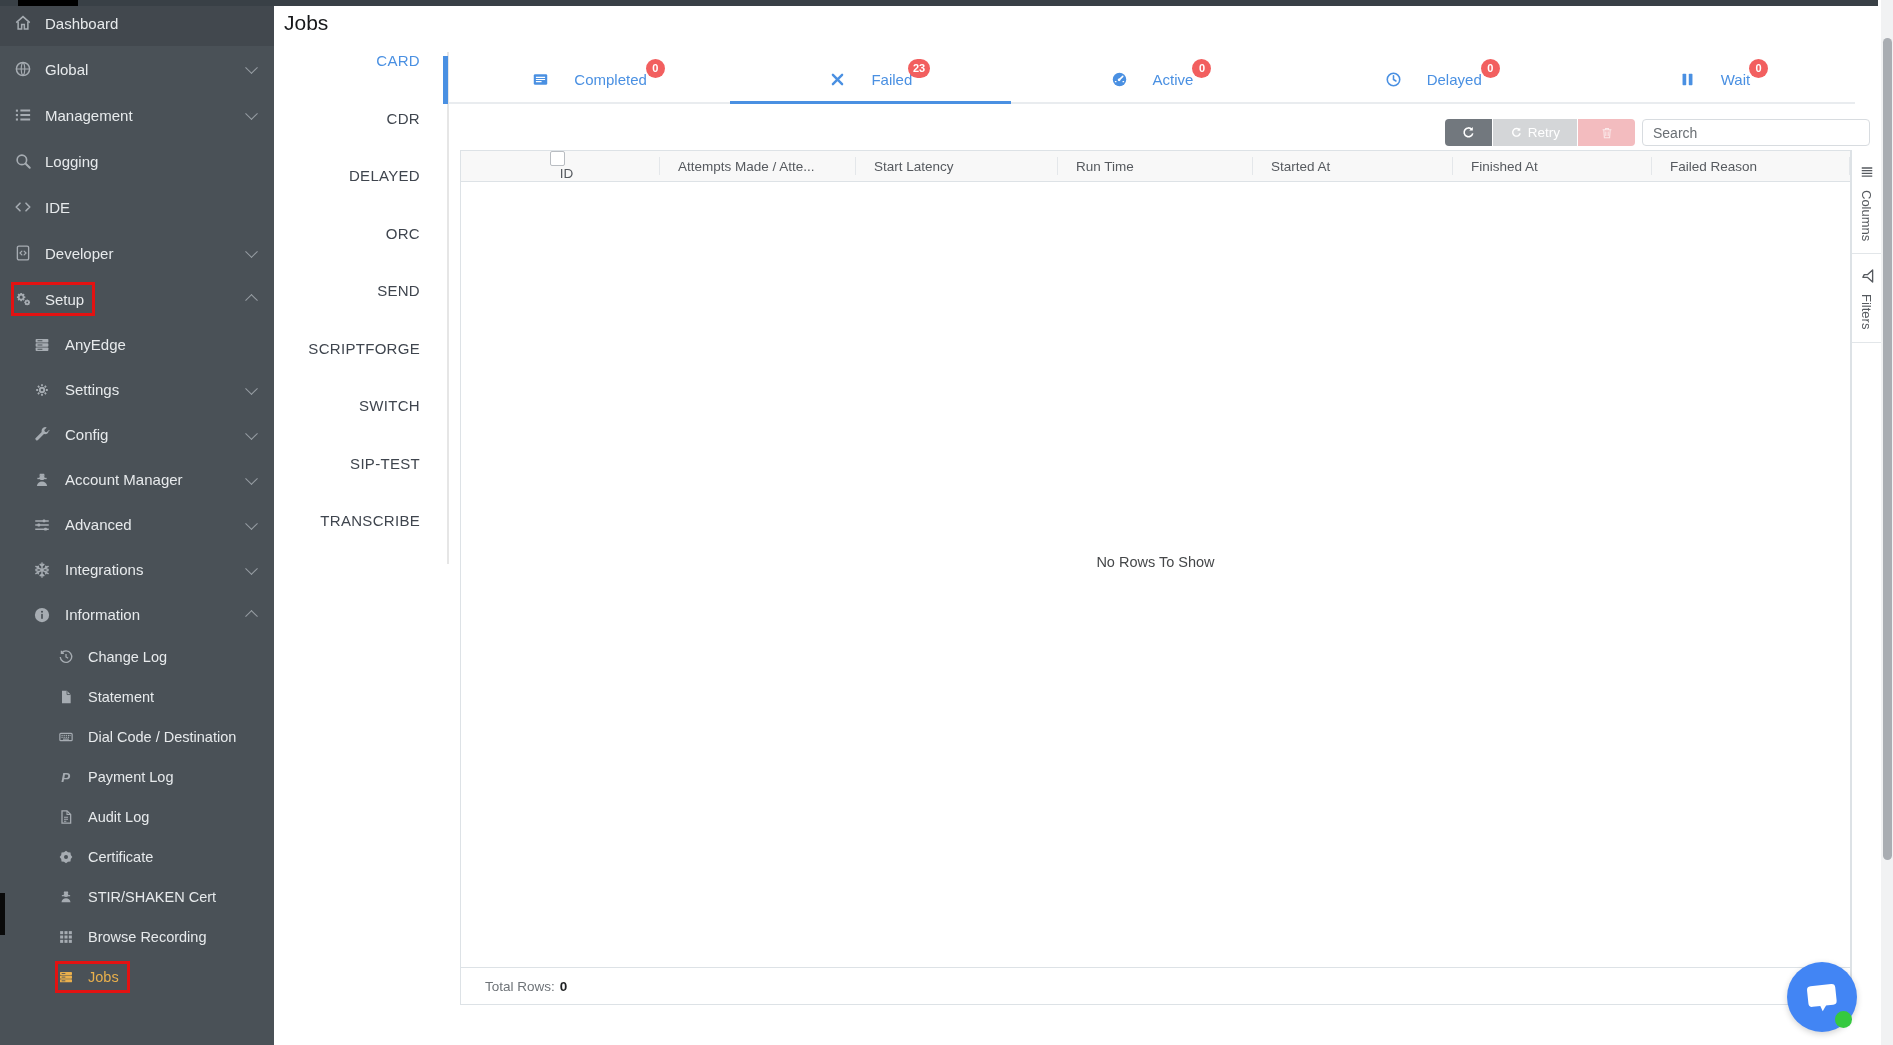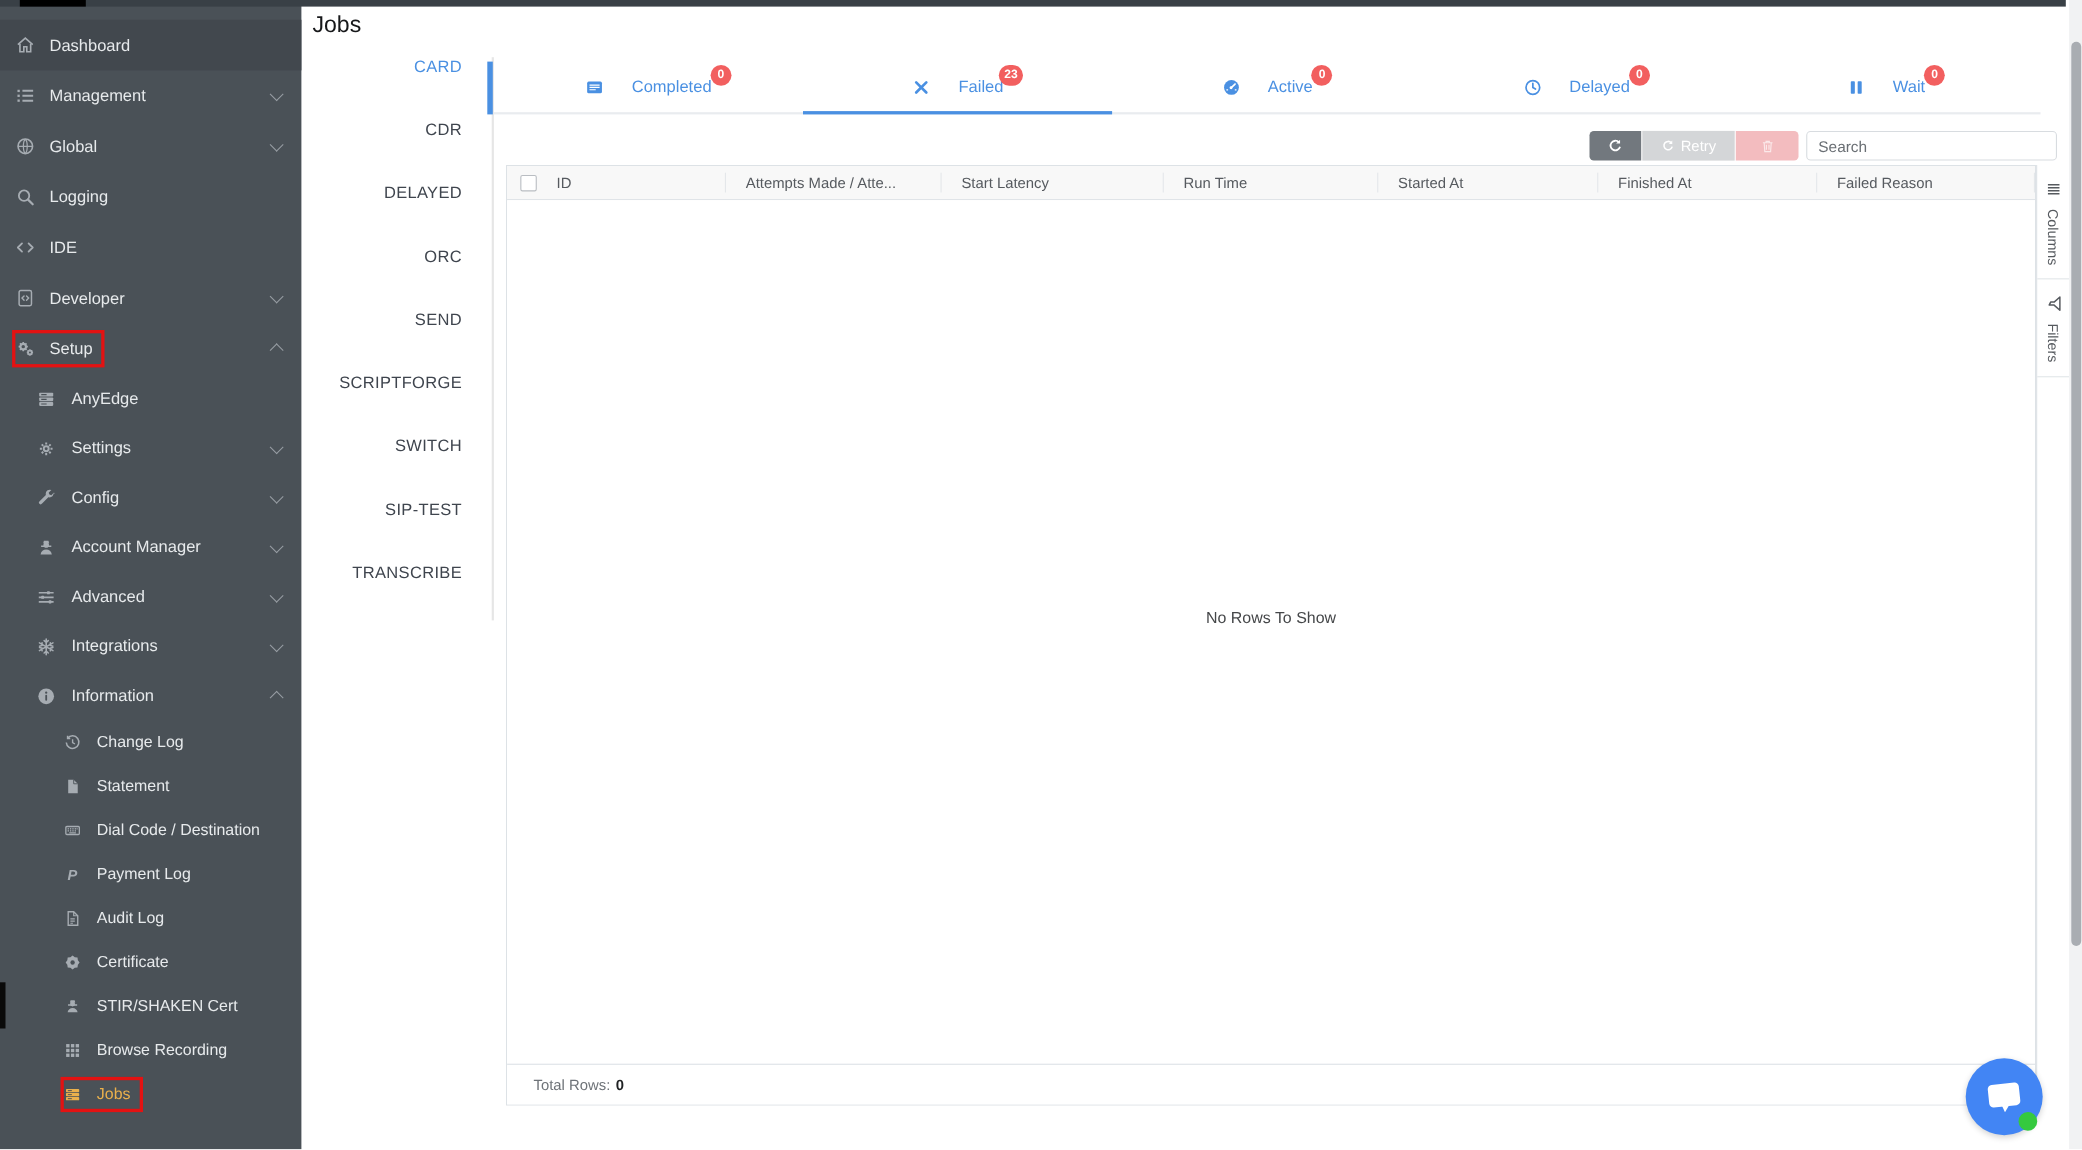--- a/index.html
+++ b/index.html
@@ -7,21 +7,21 @@
   body { font-family:"Liberation Sans","DejaVu Sans",sans-serif; background:#fff; overflow:hidden; }
   .stage { position:relative; width:1893px; height:1045px; background:#fff; overflow:hidden; }
 
   
   .top-strip { position:absolute; left:0; top:0; width:1878px; height:6px; background:#394046; z-index:60; }
   .strip-black { position:absolute; left:18px; top:0; width:60px; height:6px; background:#000; }
   .black-tick { position:absolute; left:0; top:893px; width:5px; height:42px; background:#0a0a0a; z-index:70; }
 
   
   .sidebar { position:absolute; left:0; top:0; width:274px; height:1045px; background:#4a5157; z-index:50; }
-  .sidebar nav { padding-top:18px; }
+  .sidebar nav { padding-top:0; }
   .sb-item { position:relative; display:flex; align-items:center; cursor:pointer; color:#e7eaec; }
   .sb-item.first { background:#42484e; }
   .sb-item.lvl1 { height:46px; padding-left:14px; font-size:15px; }
   .sb-item.lvl2 { height:45px; padding-left:33px; font-size:15px; }
   .sb-item.lvl3 { height:40px; padding-left:58px; font-size:14.5px; }
   .sb-inner { display:inline-flex; align-items:center; padding:5px 8px 5px 0; }
   .lvl1 .sb-icon { width:18px; height:18px; margin-right:13px; }
   .lvl2 .sb-icon { width:18px; height:18px; margin-right:14px; }
   .lvl3 .sb-icon { width:16px; height:16px; margin-right:14px; }
   .sb-icon { color:#a6acb2; flex:none; }
@@ -79,21 +79,21 @@
   
   .grid { position:absolute; left:460px; top:150px; width:1391px; height:855px;
           border:1px solid #dde2e6; background:#fff; }
   .grid-header { display:flex; height:31px; background:#f8f8f8; border-bottom:1px solid #dde2e6; }
   .gh-cell { position:relative; display:flex; align-items:center; padding-left:18px;
              font-size:13.5px; color:#565a5f; cursor:pointer; flex:none; }
   .gh-cell.flex { flex:1; }
   .gh-cell::after { content:""; position:absolute; right:0; top:6px; bottom:6px; width:1px; background:#e4e7ea; }
   .gh-check { width:15px; height:15px; border:1.5px solid #b9bdc2; border-radius:2px;
               background:#fff; margin-right:18px; flex:none; cursor:pointer; }
-  .gh-cell.first { padding-left:12px; }
+  .gh-cell.first { padding-left:12px;flex-direction:column; }
   .grid-body { position:relative; height:786px; background:#fff; }
   .empty-msg { position:absolute; left:0; right:0; top:372px; text-align:center;
                font-size:14.5px; color:#454749; }
   .grid-status { position:absolute; left:0; right:0; bottom:0; height:37px; border-top:1px solid #dde2e6;
                  display:flex; align-items:center; padding-left:24px; font-size:13.5px; background:#fff; }
   .trl { color:#6e7378; }
   .trv { color:#1f2123; font-weight:700; margin-left:5px; }
 
   
   .side-strip { position:absolute; left:1851px; top:150px; width:30px; height:855px;
@@ -131,39 +131,39 @@
               </svg>
             </span>
       <span class="sb-label">Dashboard</span>
     </span>
 
   </div>
         <div class="sb-item lvl1">
     <span class="sb-inner">
       <span class="sb-icon">
               <svg viewBox="0 0 24 24" aria-hidden="true">
+                <circle cx="12" cy="12" r="8.8" fill="none" stroke="currentColor" stroke-width="2"></circle>
+                <path d="M3.6 12h16.8M12 3.4c3.1 2.3 3.1 15 0 17.3M12 3.4c-3.1 2.3-3.1 15 0 17.3" fill="none" stroke="currentColor" stroke-width="1.5"></path>
+              </svg>
+            </span>
+      <span class="sb-label">Global</span>
+    </span>
+    <span class="chev down"></span>
+  </div>
+        <div class="sb-item lvl1">
+    <span class="sb-inner">
+      <span class="sb-icon">
+              <svg viewBox="0 0 24 24" aria-hidden="true">
                 <path d="M8.5 6h13M8.5 12h13M8.5 18h13" stroke="currentColor" stroke-width="2.4" fill="none"></path>
                 <rect x="2.5" y="4.8" width="2.8" height="2.8" fill="currentColor"></rect>
                 <rect x="2.5" y="10.7" width="2.8" height="2.8" fill="currentColor"></rect>
                 <rect x="2.5" y="16.6" width="2.8" height="2.8" fill="currentColor"></rect>
               </svg>
             </span>
       <span class="sb-label">Management</span>
-    </span>
-    <span class="chev down"></span>
-  </div>
-        <div class="sb-item lvl1">
-    <span class="sb-inner">
-      <span class="sb-icon">
-              <svg viewBox="0 0 24 24" aria-hidden="true">
-                <circle cx="12" cy="12" r="8.8" fill="none" stroke="currentColor" stroke-width="2"></circle>
-                <path d="M3.6 12h16.8M12 3.4c3.1 2.3 3.1 15 0 17.3M12 3.4c-3.1 2.3-3.1 15 0 17.3" fill="none" stroke="currentColor" stroke-width="1.5"></path>
-              </svg>
-            </span>
-      <span class="sb-label">Global</span>
     </span>
     <span class="chev down"></span>
   </div>
         <div class="sb-item lvl1">
     <span class="sb-inner">
       <span class="sb-icon">
               <svg viewBox="0 0 24 24" aria-hidden="true">
                 <circle cx="10.5" cy="10.5" r="6.3" fill="none" stroke="currentColor" stroke-width="2.2"></circle>
                 <path d="M15.3 15.3 21 21" stroke="currentColor" stroke-width="2.6" stroke-linecap="round"></path>
               </svg>

